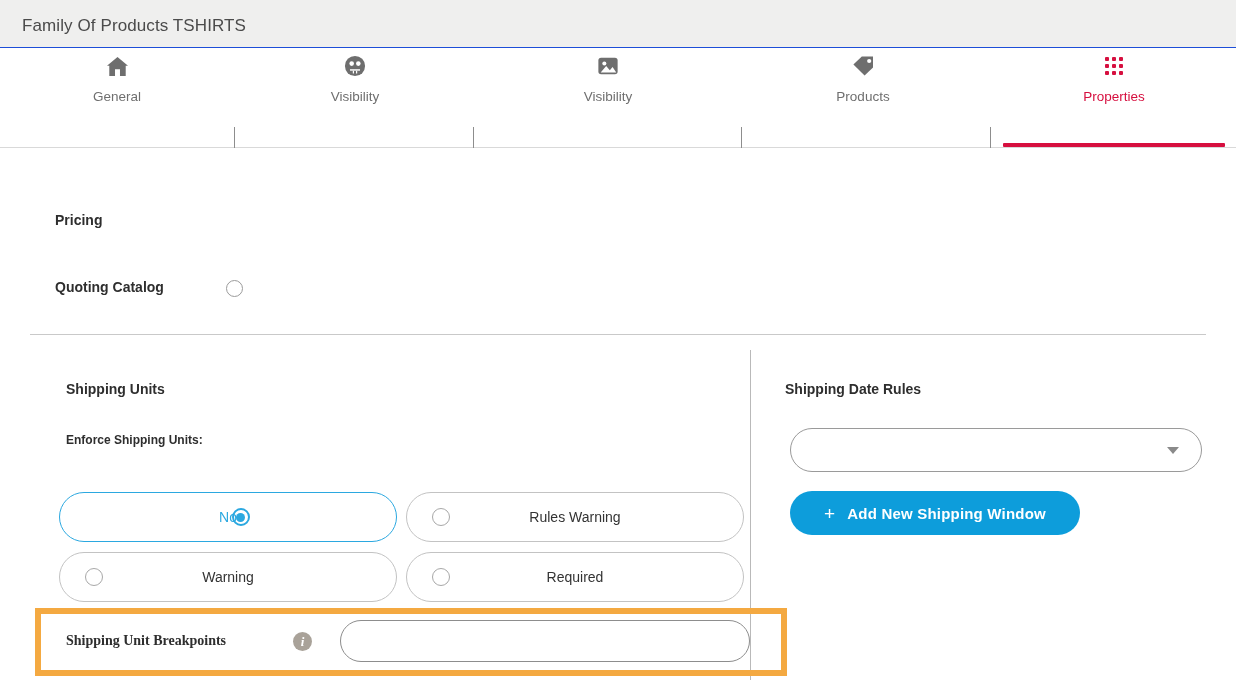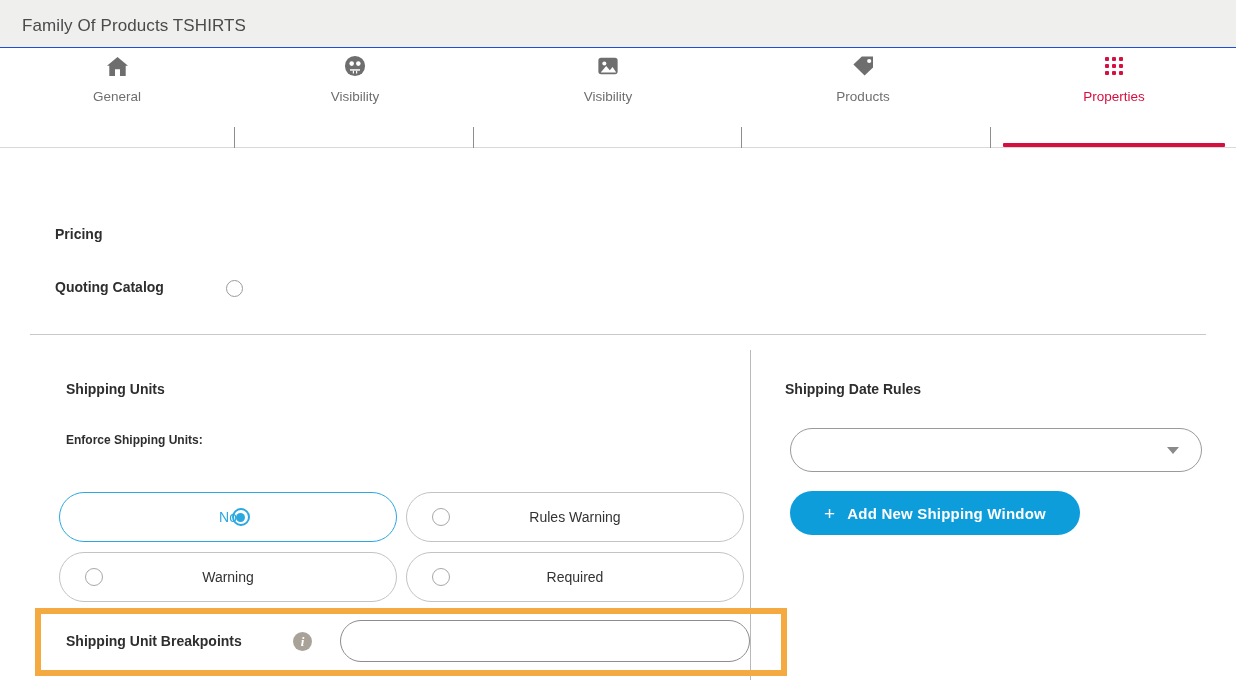--- a/index.html
+++ b/index.html
@@ -58,21 +58,21 @@
 
   
   .grid-dots { display: grid; grid-template-columns: repeat(3, 4px);
                grid-template-rows: repeat(3, 4px); gap: 3px; }
   .grid-dots i { display:block; width:4px; height:4px; background:#d60f3f; border-radius:1px; }
 
   
   .content { position: absolute; left:0; top:148px; width:1236px; height:534px; background:#fff; }
 
   .pricing-title {
-    position:absolute; left:55px; top:78px;
+    position:absolute; left:55px; top:64px;
     font-size:14px; font-weight:700; color:#2e2e2e;
   }
   .quoting-label {
     position:absolute; left:55px; top:131px;
     font-size:14px; font-weight:700; color:#2e2e2e;
   }
   .radio-hollow {
     position:absolute; width:17px; height:17px; border-radius:50%;
     border:1.6px solid #9b9b9b; background:#fff;
   }
@@ -126,21 +126,21 @@
   #opt-warning { left:59px;  top:404px; }
   #opt-required{ left:406px; top:404px; }
 
   
   .highlight-box {
     position:absolute; left:35px; top:460px; width:752px; height:68px;
     border:6px solid #f4a941; background:transparent;
   }
   .breakpoints-label {
     position:absolute; left:66px; top:485px;
-    font-size:14px; font-weight:700; color:#2e2e2e; white-space:nowrap;
+    font-size:14px; font-weight:700; color:#2e2e2e; white-space:nowrap;font-family:Liberation Serif, serif;
   }
   .info-icon {
     position:absolute; left:293px; top:484px;
     width:19px; height:19px; border-radius:50%;
     background:#a9a299; color:#fff;
     font-size:13px; font-weight:700; font-style:italic;
     display:flex; align-items:center; justify-content:center;
     font-family:"Liberation Serif", serif;
   }
   .breakpoints-input {

